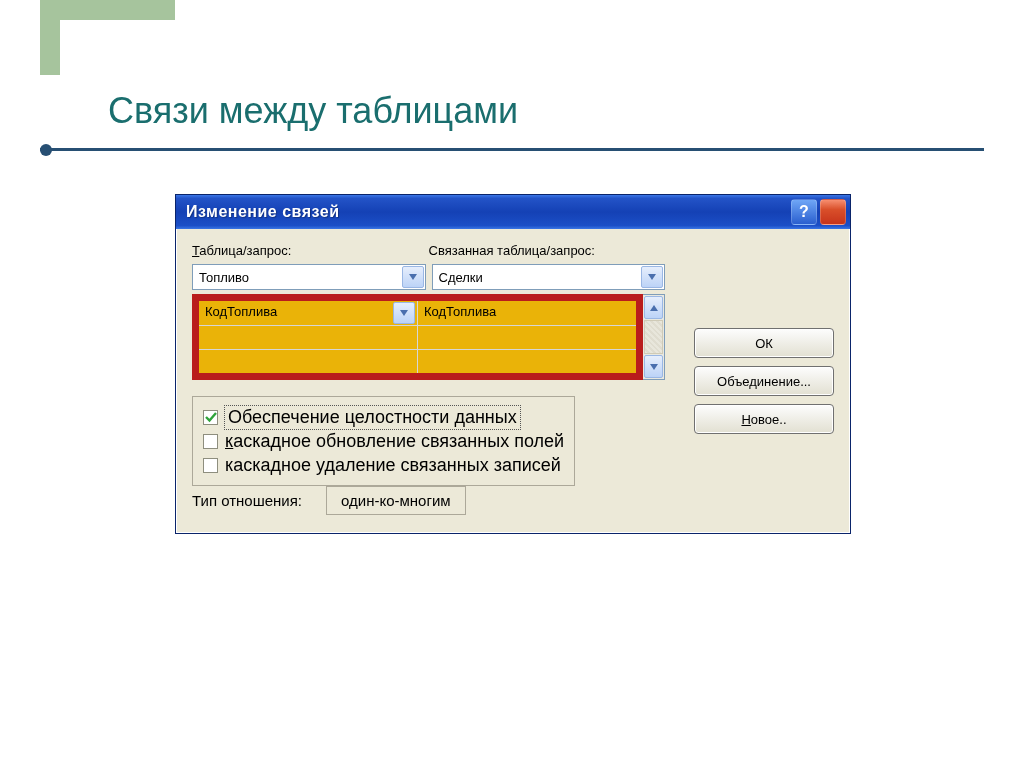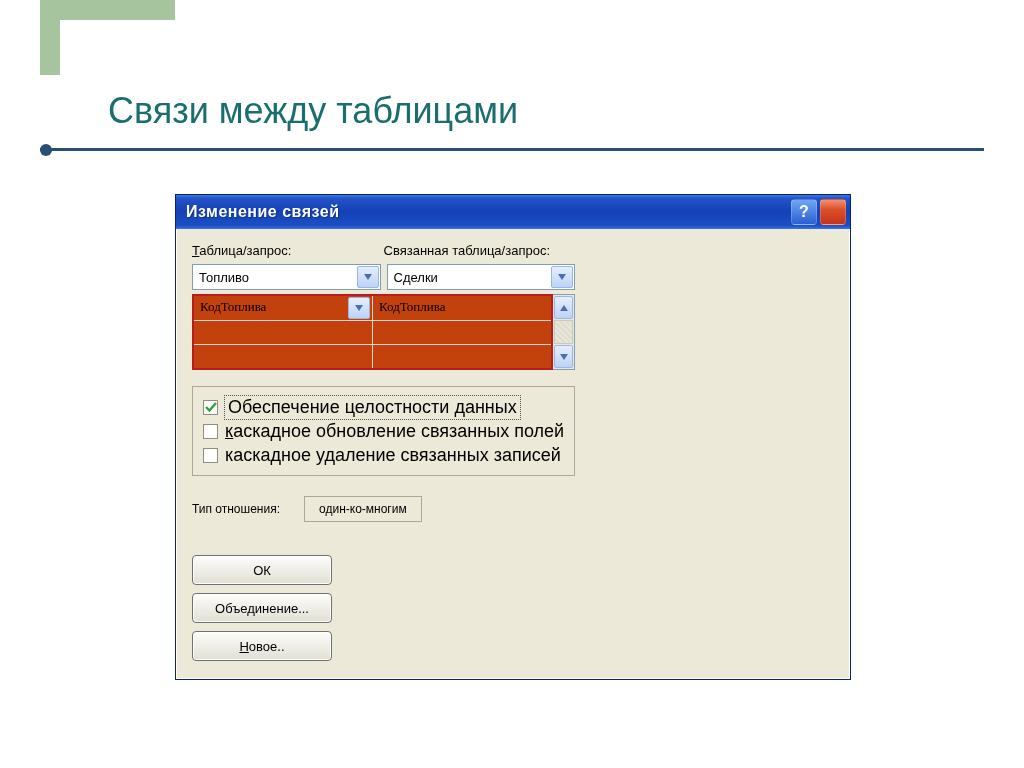--- a/index.html
+++ b/index.html
@@ -95,24 +95,23 @@
     color: #fff;
   }
   .tbtn.close {
     background: linear-gradient(to bottom,#f68e6f,#d94f2a 40%,#c7341b);
     color: #fff;
   }
   .dialog-body {
     padding: 14px 16px 18px 16px;
     display: flex;
     gap: 29px;
-    align-items: flex-start;
+    align-items: center;
     font-size: 13px;
     color: #000;
-    flex-direction: column;
   }
   .left-col { flex: 1; }
   .right-col {
     width: 140px;
     display: flex;
     flex-direction: column;
     gap: 8px;
     padding-top: 4px;
   }
   .labels-row {
@@ -149,23 +148,22 @@
     display: flex; align-items: center; justify-content: center;
     cursor: pointer;
   }
   .combo-btn svg { width: 8px; height: 6px; }
 
   .grid-wrap {
     display: flex;
   }
   .grid {
     flex: 1;
-    border: 2px solid #b91c1c;
-    background: #c2410c;
-    font-family: Liberation Serif, serif;
+    border: 7px solid #b91c1c;
+    background: #eab308;
   }
   .grid-row {
     display: flex;
     height: 24px;
   }
   .grid-row + .grid-row { border-top: 1px solid #d6d6d6; }
   .grid-cell {
     flex: 1;
     border-right: 1px solid #d6d6d6;
     padding: 3px 0 0 6px;
@@ -228,22 +226,21 @@
   .chk svg { width: 12px; height: 12px; }
   .focus-box {
     outline: 1px dotted #555;
     padding: 1px 3px;
   }
 
   .rel-row {
     display: flex;
     align-items: center;
     gap: 24px;
-    margin-top: 20px;
-    font-size: 12px;
+    font-size: 15px;
   }
   .rel-value {
     border: 1px solid #aca899;
     padding: 5px 14px;
     background: #ece9d8;
   }
 
   .btn {
     height: 30px;
     border: 1px solid #707070;

